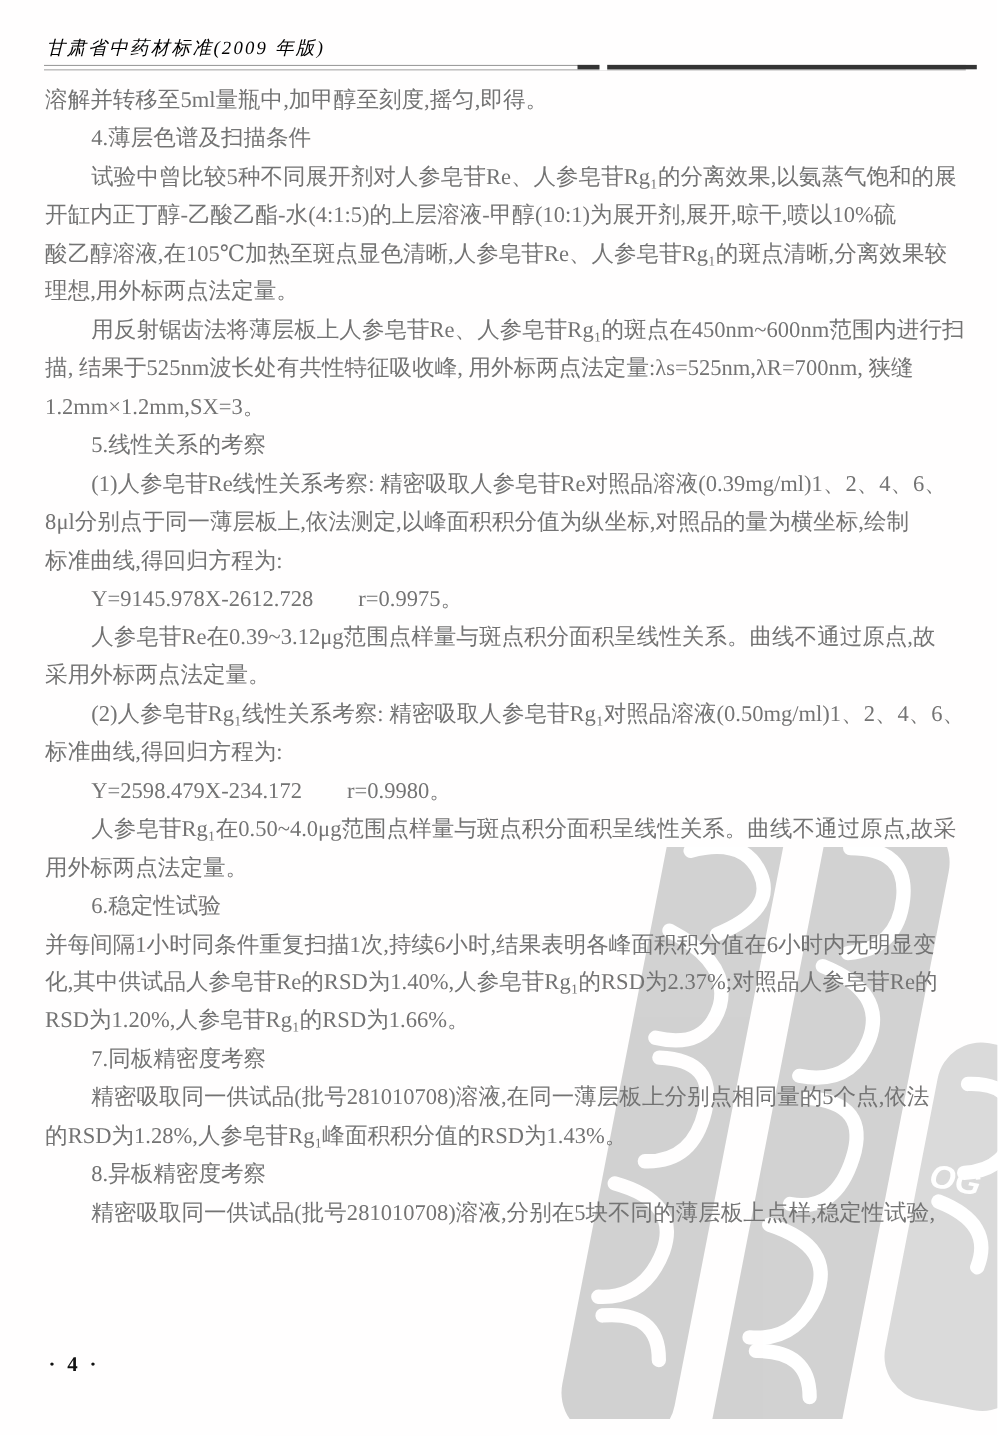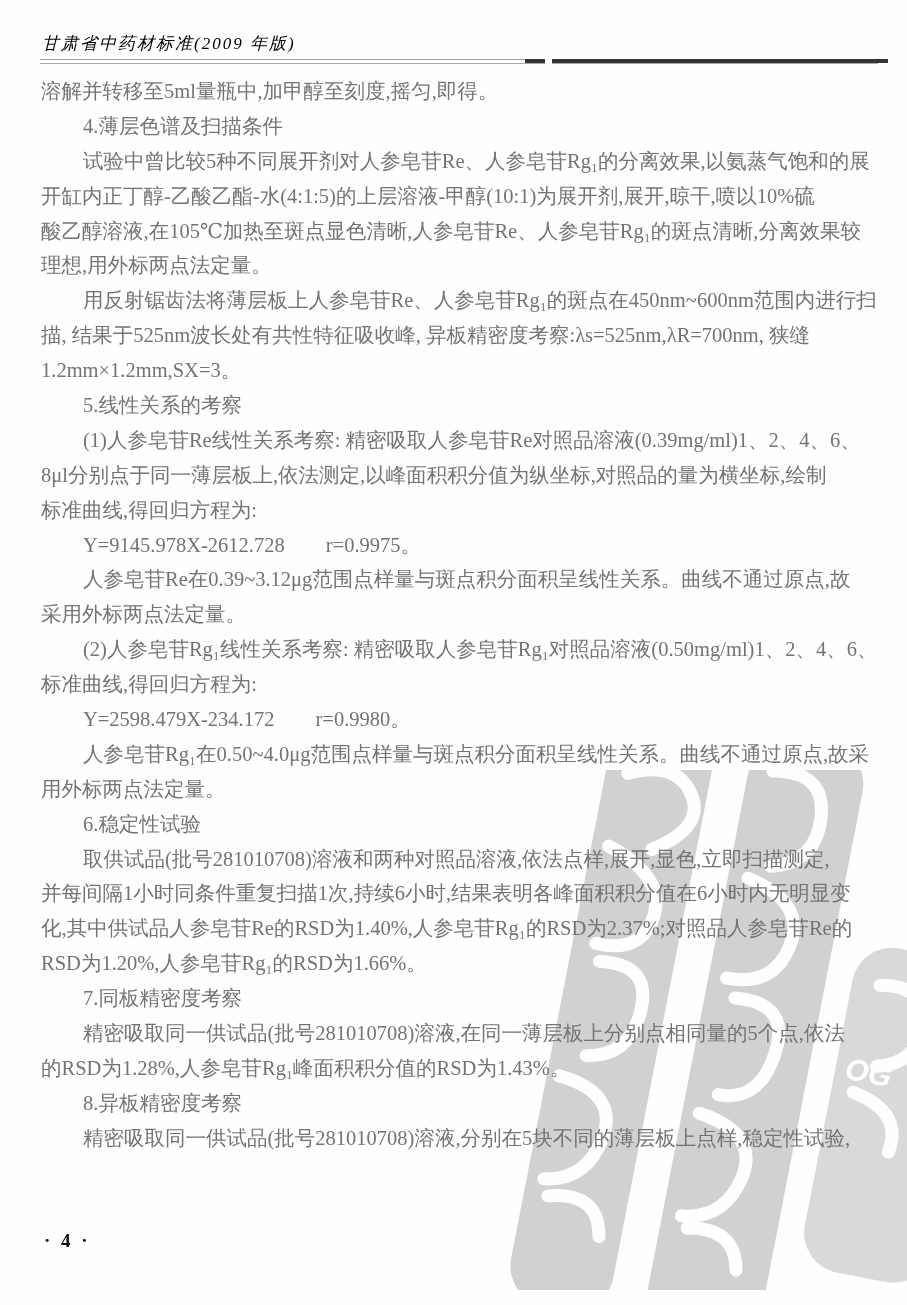--- a/index.html
+++ b/index.html
@@ -91,36 +91,35 @@
   <div class="header-rule-notch"></div>
 
   <div class="body-text">
       <div class="line">溶解并转移至5ml量瓶中,加甲醇至刻度,摇匀,即得。</div>
       <div class="line indent">4.薄层色谱及扫描条件</div>
       <div class="line indent">试验中曾比较5种不同展开剂对人参皂苷Re、人参皂苷Rg₁的分离效果,以氨蒸气饱和的展</div>
       <div class="line">开缸内正丁醇-乙酸乙酯-水(4:1:5)的上层溶液-甲醇(10:1)为展开剂,展开,晾干,喷以10%硫</div>
       <div class="line">酸乙醇溶液,在105℃加热至斑点显色清晰,人参皂苷Re、人参皂苷Rg₁的斑点清晰,分离效果较</div>
       <div class="line">理想,用外标两点法定量。</div>
       <div class="line indent">用反射锯齿法将薄层板上人参皂苷Re、人参皂苷Rg₁的斑点在450nm~600nm范围内进行扫</div>
-      <div class="line">描, 结果于525nm波长处有共性特征吸收峰, 异板精密度考察:λs=525nm,λR=700nm, 狭缝</div>
+      <div class="line">描, 结果于525nm波长处有共性特征吸收峰, 用外标两点法定量:λs=525nm,λR=700nm, 狭缝</div>
       <div class="line">1.2mm×1.2mm,SX=3。</div>
       <div class="line indent">5.线性关系的考察</div>
       <div class="line indent">(1)人参皂苷Re线性关系考察: 精密吸取人参皂苷Re对照品溶液(0.39mg/ml)1、2、4、6、</div>
       <div class="line">8μl分别点于同一薄层板上,依法测定,以峰面积积分值为纵坐标,对照品的量为横坐标,绘制</div>
       <div class="line">标准曲线,得回归方程为:</div>
       <div class="line indent">Y=9145.978X-2612.728　　r=0.9975。</div>
       <div class="line indent">人参皂苷Re在0.39~3.12μg范围点样量与斑点积分面积呈线性关系。曲线不通过原点,故</div>
       <div class="line">采用外标两点法定量。</div>
       <div class="line indent">(2)人参皂苷Rg₁线性关系考察: 精密吸取人参皂苷Rg₁对照品溶液(0.50mg/ml)1、2、4、6、</div>
       <div class="line">标准曲线,得回归方程为:</div>
       <div class="line indent">Y=2598.479X-234.172　　r=0.9980。</div>
       <div class="line indent">人参皂苷Rg₁在0.50~4.0μg范围点样量与斑点积分面积呈线性关系。曲线不通过原点,故采</div>
       <div class="line">用外标两点法定量。</div>
       <div class="line indent">6.稳定性试验</div>
-      <div class="line indent">取供试品(批号281010708)溶液和两种对照品溶液,依法点样,展开,显色,立即扫描测定,</div>
       <div class="line">并每间隔1小时同条件重复扫描1次,持续6小时,结果表明各峰面积积分值在6小时内无明显变</div>
       <div class="line">化,其中供试品人参皂苷Re的RSD为1.40%,人参皂苷Rg₁的RSD为2.37%;对照品人参皂苷Re的</div>
       <div class="line">RSD为1.20%,人参皂苷Rg₁的RSD为1.66%。</div>
       <div class="line indent">7.同板精密度考察</div>
       <div class="line indent">精密吸取同一供试品(批号281010708)溶液,在同一薄层板上分别点相同量的5个点,依法</div>
       <div class="line">的RSD为1.28%,人参皂苷Rg₁峰面积积分值的RSD为1.43%。</div>
       <div class="line indent">8.异板精密度考察</div>
       <div class="line indent">精密吸取同一供试品(批号281010708)溶液,分别在5块不同的薄层板上点样,稳定性试验,</div>
     </div>
 

